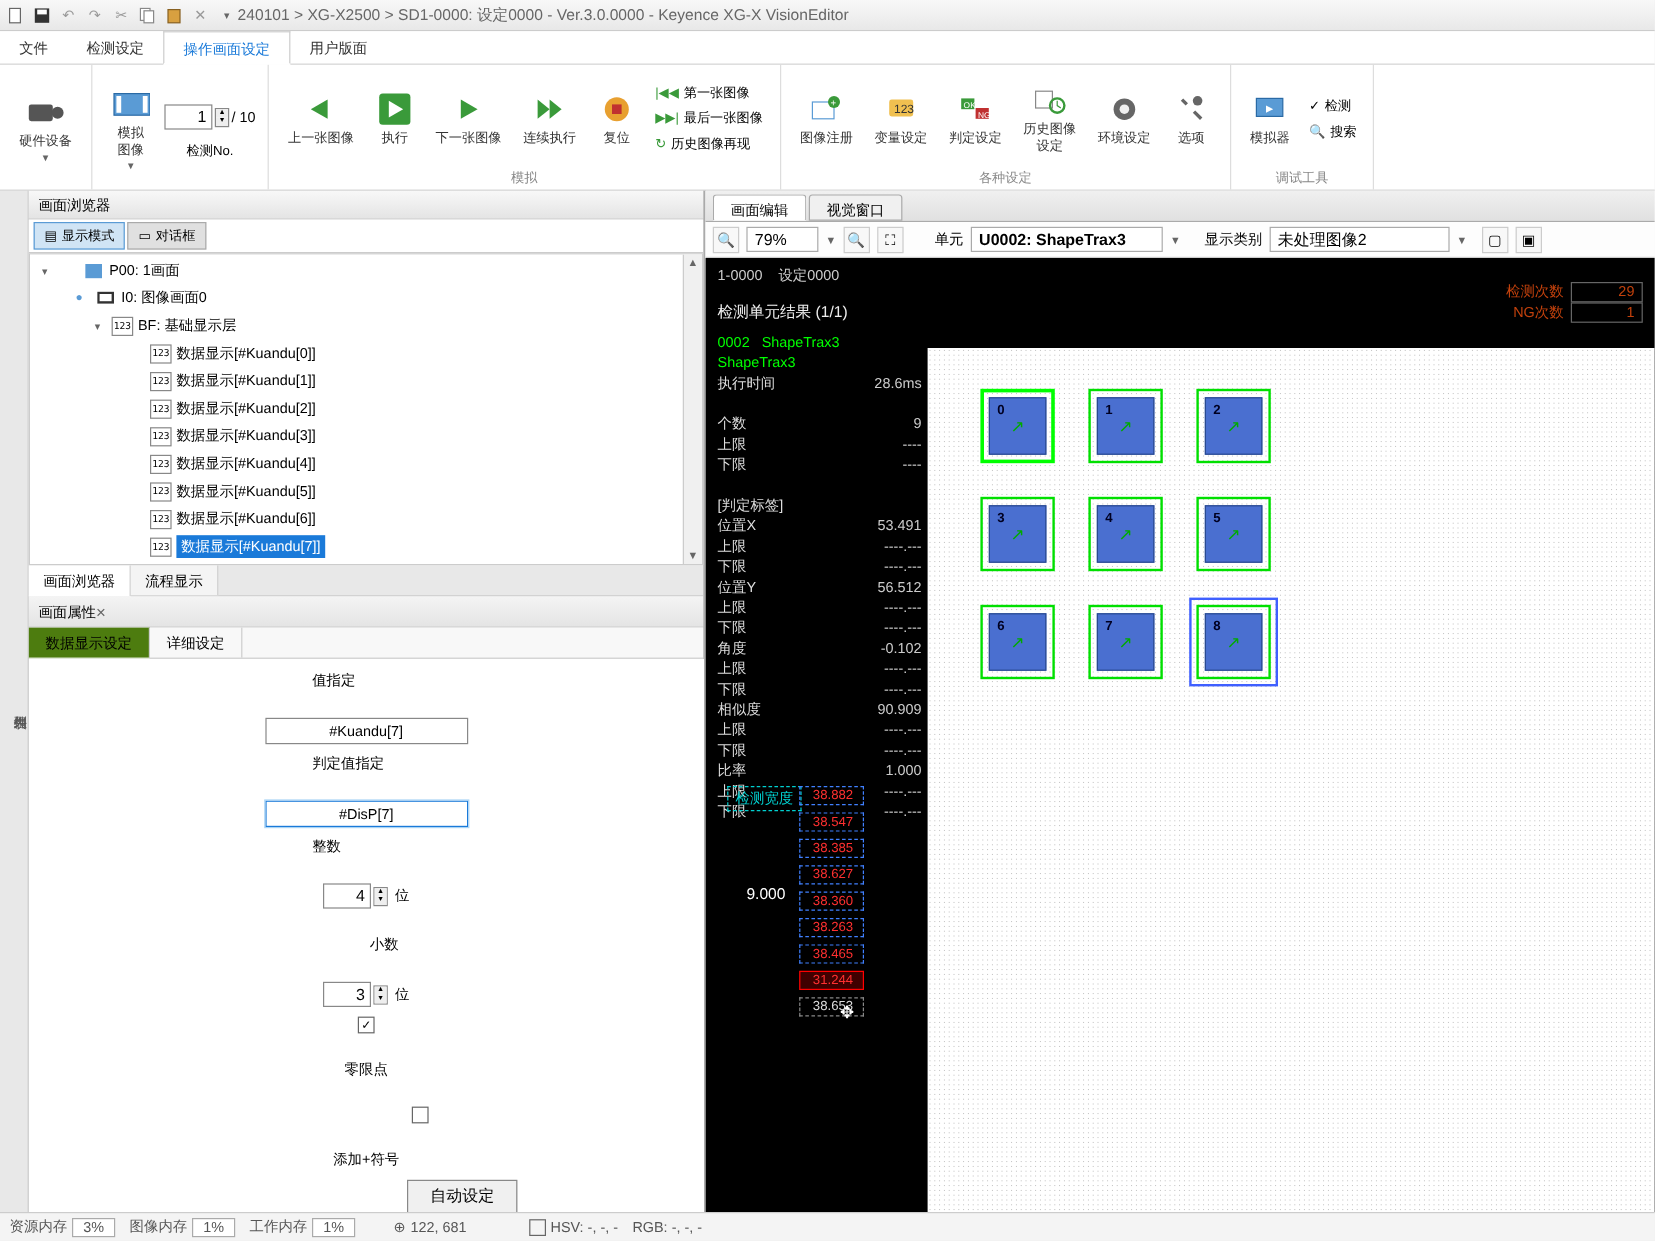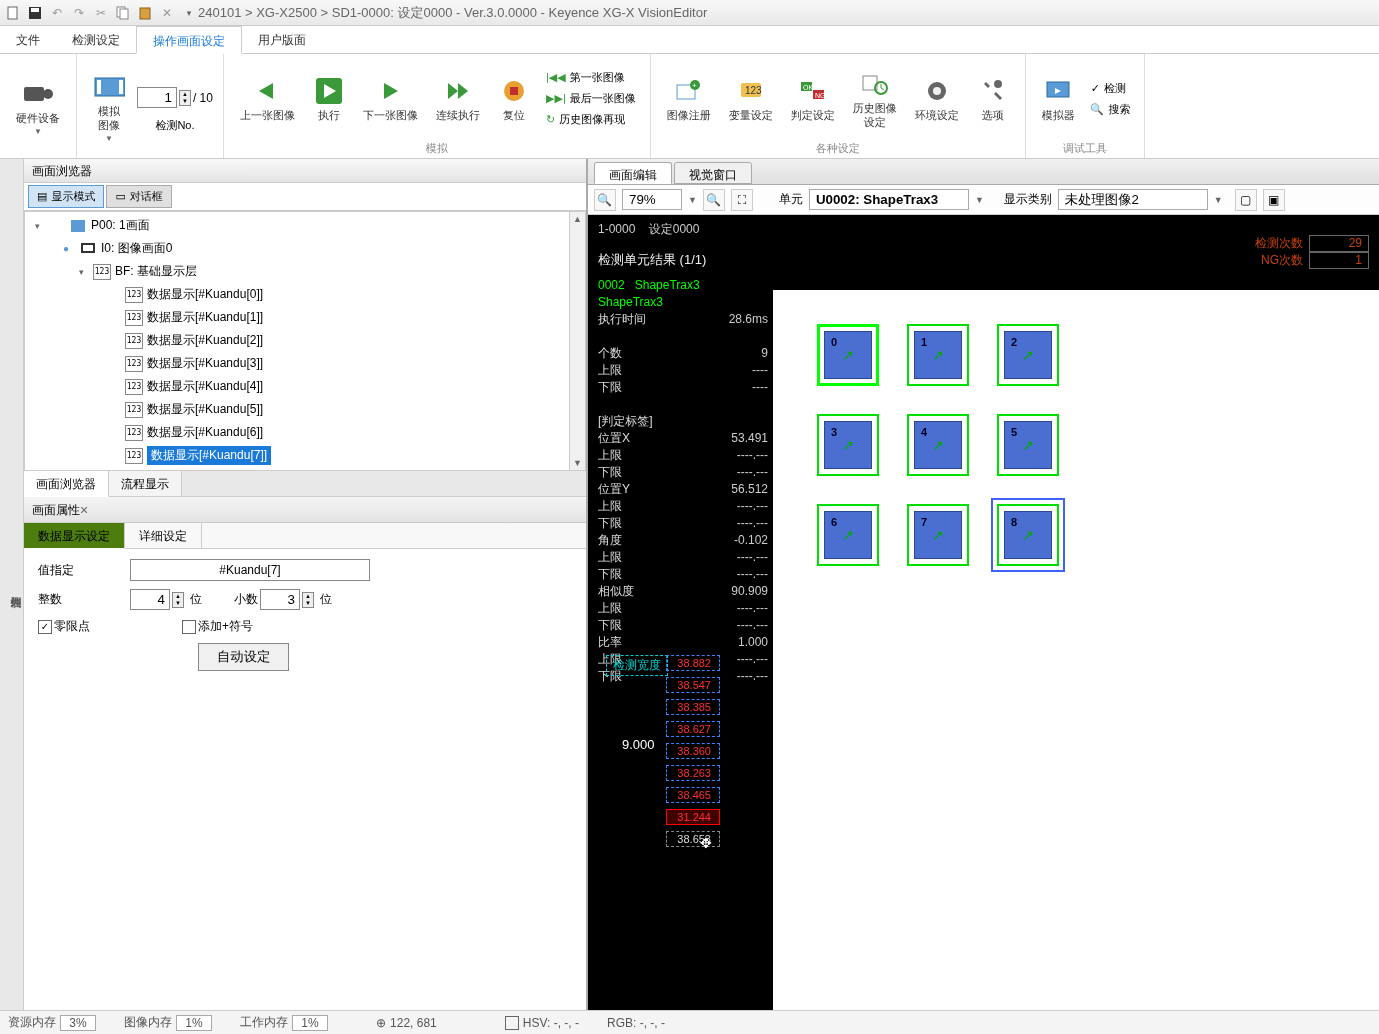--- a/index.html
+++ b/index.html
@@ -61,21 +61,21 @@
 .tab.active { background: #fff; border-bottom: 1px solid #fff; margin-bottom: -1px; }
 
 .prop-header { height: 26px; background: linear-gradient(#f4f4f4, #e4e4e4); border-bottom: 1px solid #ccc; padding: 5px 8px; display: flex; }
 .prop-close { cursor: pointer; color: #666; font-size: 14px; }
 
 .prop-tabs { height: 26px; display: flex; background: #f8f8f8; border-bottom: 1px solid #ccc; }
 .prop-tab { padding: 5px 14px; cursor: pointer; font-size: 12px; border-right: 1px solid #ccc; }
 .prop-tab.active { background: #4d7c0f; border-bottom: 1px solid #fff; margin-bottom: -1px; }
 
 .prop-body { flex: 1; background: #fff; padding: 10px 14px; position: relative; overflow-y: auto; }
-.prop-row { display: flex; align-items: center; margin-bottom: 8px; gap: 2px; }
+.prop-row { display: flex; align-items: center; margin-bottom: 8px; gap: 22px; flex-direction: column; }
 .prop-label { width: 90px; font-size: 12px; }
 .prop-input { flex: 1; max-width: 240px; border: 1px solid #888; padding: 3px 6px; font-size: 12px; text-align: center; }
 .prop-input.focus { border-color: #1a7ad9; outline: 1px solid #aad4f5; }
 .spinner { width: 50px; border: 1px solid #888; padding: 2px 4px; text-align: right; }
 .spin-btns { display: inline-flex; flex-direction: column; border: 1px solid #888; }
 .spin-btns span { font-size: 6px; padding: 0 2px; line-height: 7px; background: #eee; cursor: pointer; }
 .checkbox { width: 14px; height: 14px; border: 1px solid #666; display: inline-flex; align-items: center; justify-content: center; font-size: 10px; }
 .auto-btn { padding: 4px 18px; border: 1px solid #888; background: #f0f0f0; cursor: pointer; margin-left: 160px; }
 
 
@@ -119,21 +119,21 @@
 .width-col { position: absolute; left: 78px; top: 440px; display: flex; flex-direction: column; gap: 6px; }
 .width-box { border: 1px dashed #4080ff; padding: 1px 8px; color: #ff3030; font-size: 11px; text-align: right; min-width: 54px; }
 .width-box.red-solid { border: 1px solid #ff0000; background: #400000; }
 .width-box.white { color: #ddd; border-color: #888; }
 .nine-val { position: absolute; left: 34px; top: 522px; color: #fff; font-size: 13px; }
 
 
 .cursor { position: absolute; left: 112px; top: 620px; color: #fff; font-size: 14px; pointer-events: none; }
 
 
-.status-bar { height: 24px; background: #f4f4f4; border-top: 1px solid #ccc; display: flex; align-items: center; padding: 0 8px; gap: 28px; font-size: 12px; color: #555; }
+.status-bar { height: 24px; background: #f4f4f4; border-top: 1px solid #ccc; display: flex; align-items: center; padding: 0 8px; gap: 12px; font-size: 12px; color: #555; }
 .status-item { display: flex; align-items: center; gap: 4px; }
 .status-box { border: 1px solid #aaa; padding: 0 6px; background: #fff; min-width: 36px; text-align: center; }
 
 
 svg { display: block; }
 </style>
 </head>
 <body>
 
 <div class="title-bar">
@@ -460,20 +460,24 @@
       <span class="prop-close">×</span>
     </div>
     <div class="prop-tabs">
       <div class="prop-tab active">数据显示设定</div>
       <div class="prop-tab">详细设定</div>
     </div>
     <div class="prop-body">
       <div class="prop-row">
         <span class="prop-label">值指定</span>
         <input class="prop-input" value="#Kuandu[7]" style="">
+      </div>
+      <div class="prop-row">
+        <span class="prop-label">判定值指定</span>
+        <input class="prop-input focus" value="#DisP[7]" style="">
       </div>
       <div class="prop-row">
         <span class="prop-label">整数</span>
         <div style="display:flex;align-items:center;gap:2px">
           <input class="spinner" style="width: 40px;" value="4">
           <div class="spin-btns">
               <span>▲</span>
               <span>▼</span>
             </div>
           <span style="margin-left:4px">位</span>

